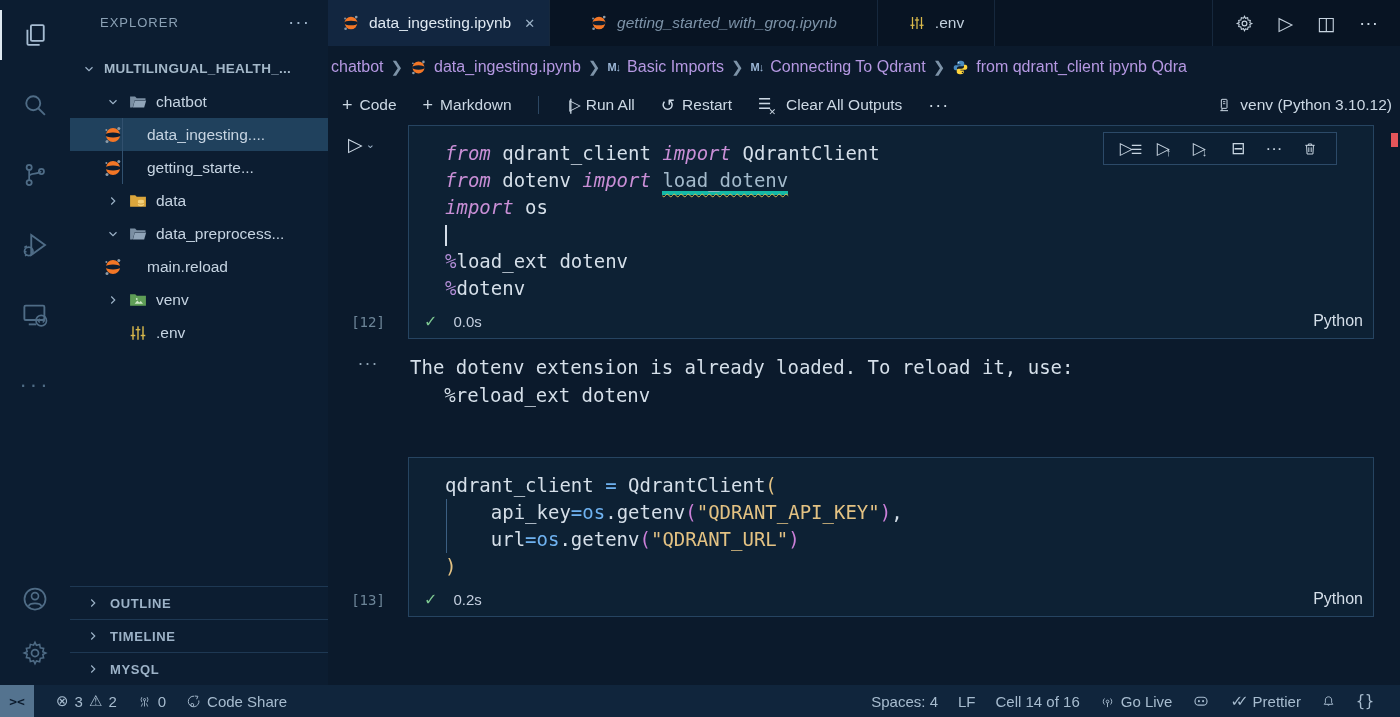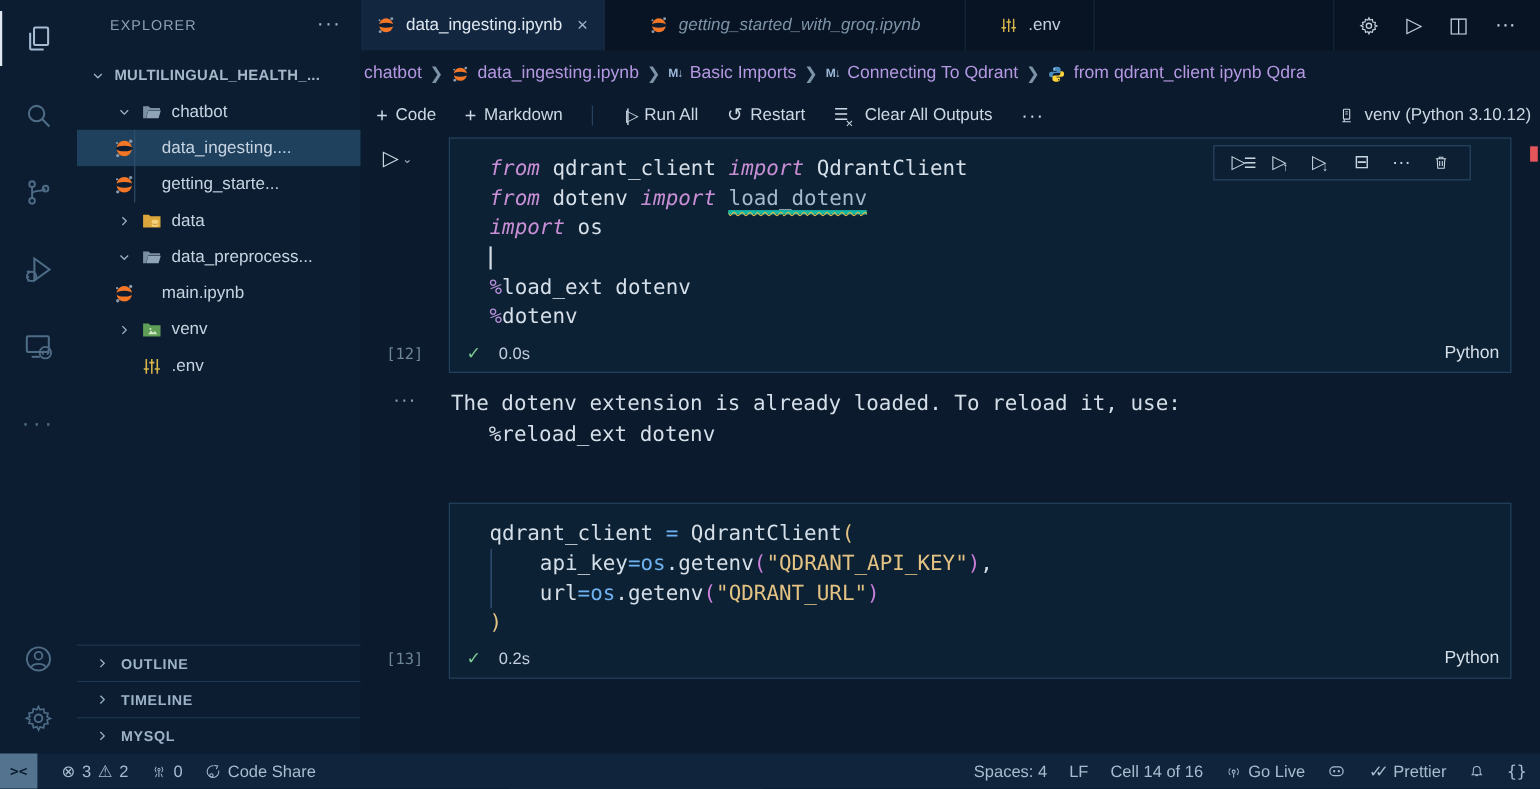--- a/index.html
+++ b/index.html
@@ -126,21 +126,21 @@
     color:#d5dfe9; white-space:pre; margin-left:2px; }
   .cell2 { margin-top:48px; }
 
   
   .statusbar { position:absolute; left:0; right:0; bottom:0; height:32px; background:#10253c;
     display:flex; align-items:center; font-size:15px; color:#a7bccf; z-index:6; }
   .sb-remote { width:34px; height:32px; background:#54738f; color:#0b1a2c; display:flex;
     align-items:center; justify-content:center; font-family:"DejaVu Sans Mono",monospace;
     font-weight:bold; font-size:13px; cursor:pointer; flex:none; }
   .sbl { display:flex; align-items:center; gap:20px; padding-left:22px; }
-  .sbr { margin-left:auto; display:flex; align-items:center; gap:20px; padding-right:12px;text-align:center; }
+  .sbr { margin-left:auto; display:flex; align-items:center; gap:20px; padding-right:26px;text-align:center; }
   .sb-item { display:flex; align-items:center; gap:6px; cursor:pointer; white-space:nowrap; }
   .sb-item svg { width:15px; height:15px; }
   .sb-ico { font-size:15px; }
   .dblcheck { letter-spacing:-7px; margin-right:5px; }
 </style>
 </head>
 <body>
 
 <svg width="0" height="0" style="position:absolute">
   <defs>
@@ -354,21 +354,21 @@
         </span>
       <svg class="ticon">
           <use href="#i-folder-open"></use>
         </svg>
       <span>data_preprocess...</span>
     </div>
     <div class="tree-row d2">
       <svg class="ticon">
           <use href="#i-jupyter"></use>
         </svg>
-      <span>main.ipynb</span>
+      <span>main.reload</span>
     </div>
     <div class="tree-row d1">
       <span class="chev right">
           <svg>
             <use href="#i-chev"></use>
           </svg>
         </span>
       <svg class="ticon">
           <use href="#i-folder-venv"></use>
         </svg>

